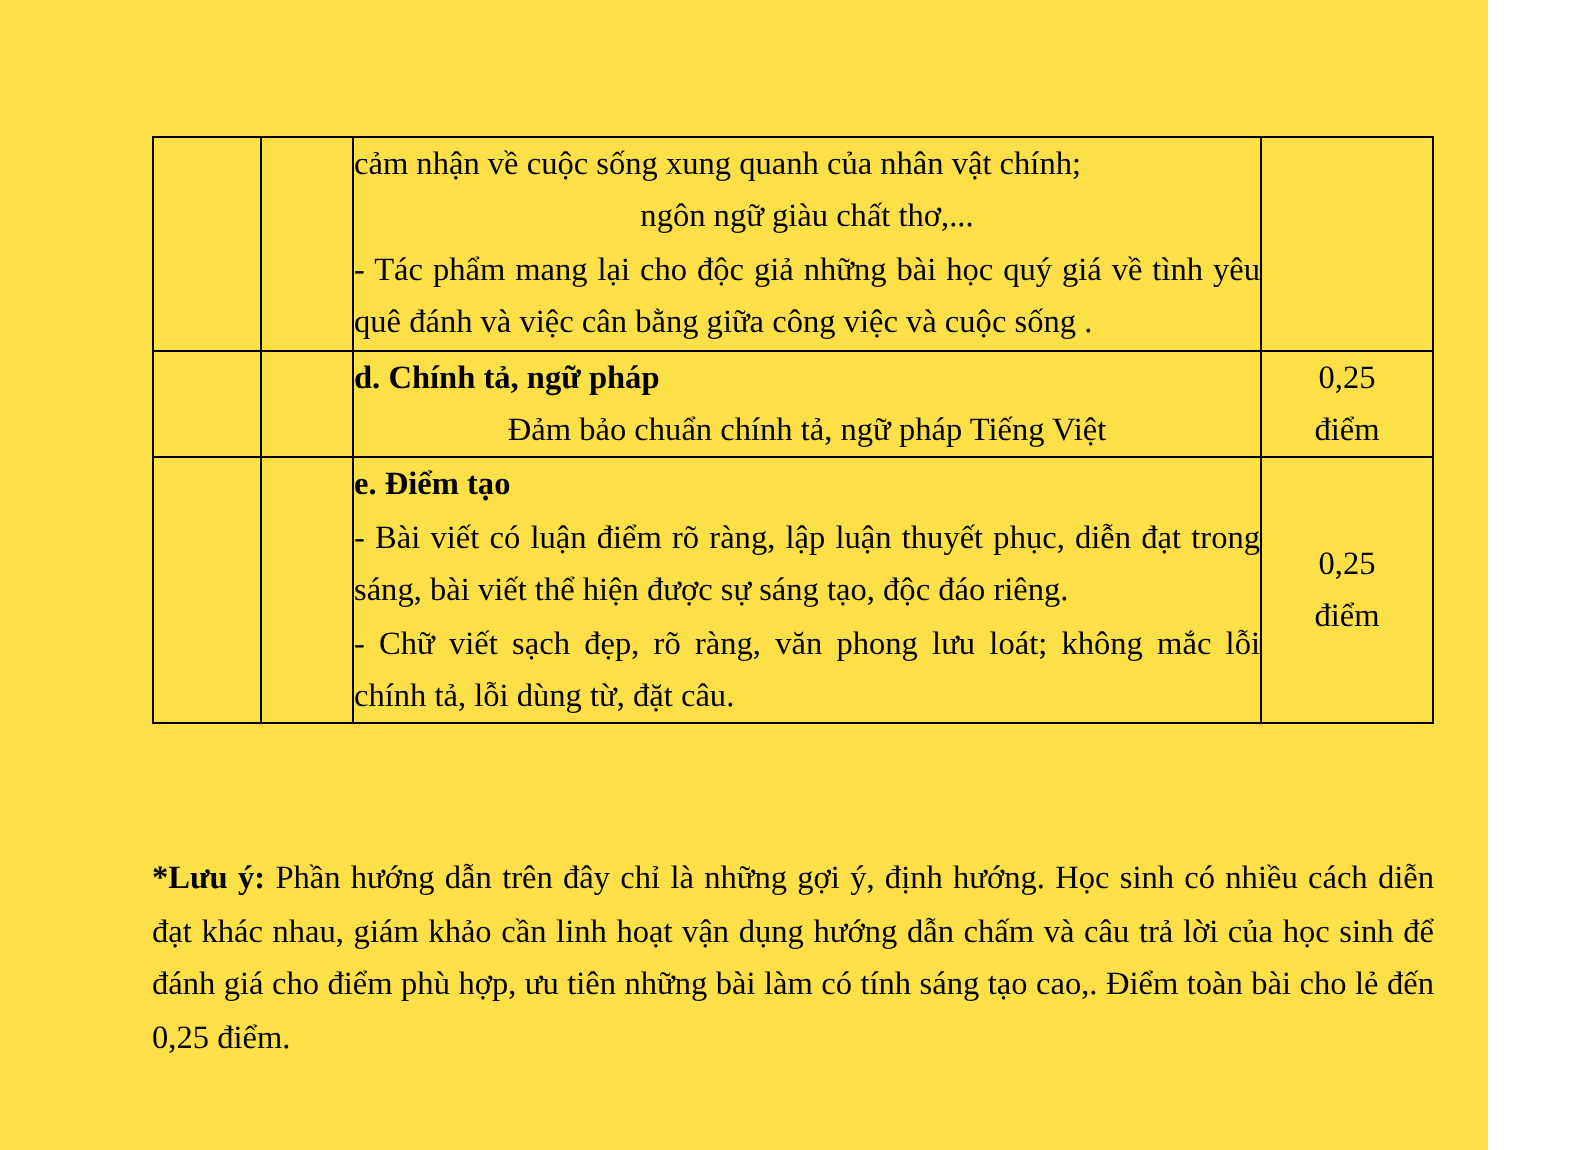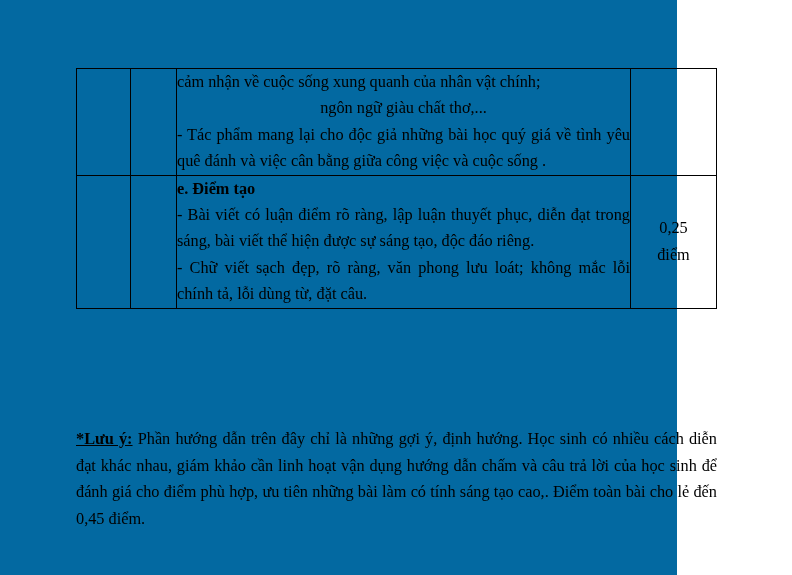--- a/index.html
+++ b/index.html
@@ -9,23 +9,23 @@
   }
   body {
     width: 792px;
     height: 575px;
     overflow: hidden;
     font-family: "Liberation Serif", "DejaVu Serif", serif;
     color: #000000;
   }
   .page {
     position: relative;
-    width: 677px;
+    width: 744px;
     height: 575px;
-    background: #0369a1;
+    background: #fde047;
   }
 
   
   .rubric-table {
     position: absolute;
     left: 76px;
     top: 68px;
     width: 640px;
     border-collapse: collapse;
     table-layout: fixed;
@@ -79,21 +79,20 @@
     left: 76px;
     top: 426px;
     width: 641px;
     font-size: 16.3px;
     line-height: 1.63;
     text-align: justify;
     text-justify: inter-word;
   }
   .note .note-label {
     font-weight: bold;
-    text-decoration: underline;
   }
   .note p { margin: 0; }
 </style>
 </head>
 <body>
 
 <div class="page">
 
   <table class="rubric-table">
     <colgroup>
@@ -108,35 +107,47 @@
         <td class="cell-blank"></td>
         <td class="cell-blank"></td>
         <td class="cell-content">
           <p class="justified">cảm nhận về cuộc sống xung quanh của nhân vật chính;</p>
           <p class="lastline">ngôn ngữ giàu chất thơ,...</p>
           <p class="justified">- Tác phẩm mang lại cho độc giả những bài học quý giá về tình yêu quê đánh và việc cân bằng giữa công việc và cuộc sống .</p>
         </td>
         <td class="cell-score"></td>
       </tr>
 
+      <tr>
+        <td class="cell-blank"></td>
+        <td class="cell-blank"></td>
+        <td class="cell-content">
+          <p class="bold-head">d. Chính tả, ngữ pháp</p>
+          <p class="lastline">Đảm bảo chuẩn chính tả, ngữ pháp Tiếng Việt</p>
+        </td>
+        <td class="cell-score">
+          <p>0,25</p>
+          <p>điểm</p>
+        </td>
+      </tr>
 
       <tr>
         <td class="cell-blank"></td>
         <td class="cell-blank"></td>
         <td class="cell-content">
           <p class="bold-head">e. Điểm tạo</p>
           <p class="justified">- Bài viết có luận điểm rõ ràng, lập luận thuyết phục, diễn đạt trong sáng, bài viết thể hiện được sự sáng tạo, độc đáo riêng.</p>
           <p class="justified">- Chữ viết sạch đẹp, rõ ràng, văn phong lưu loát; không mắc lỗi chính tả, lỗi dùng từ, đặt câu.</p>
         </td>
         <td class="cell-score middled">
           <p>0,25</p>
           <p>điểm</p>
         </td>
       </tr>
 
     </tbody>
   </table>
 
   <div class="note">
-    <p><span class="note-label">*Lưu ý:</span><span> Phần hướng dẫn trên đây chỉ là những gợi ý, định hướng. Học sinh có nhiều cách diễn đạt khác nhau, giám khảo cần linh hoạt vận dụng hướng dẫn chấm và câu trả lời của học sinh để đánh giá cho điểm phù hợp, ưu tiên những bài làm có tính sáng tạo cao,. Điểm toàn bài cho lẻ đến 0,45 điểm.</span></p>
+    <p><span class="note-label">*Lưu ý:</span><span> Phần hướng dẫn trên đây chỉ là những gợi ý, định hướng. Học sinh có nhiều cách diễn đạt khác nhau, giám khảo cần linh hoạt vận dụng hướng dẫn chấm và câu trả lời của học sinh để đánh giá cho điểm phù hợp, ưu tiên những bài làm có tính sáng tạo cao,. Điểm toàn bài cho lẻ đến 0,25 điểm.</span></p>
   </div>
 
 </div>
 
 </body></html>

